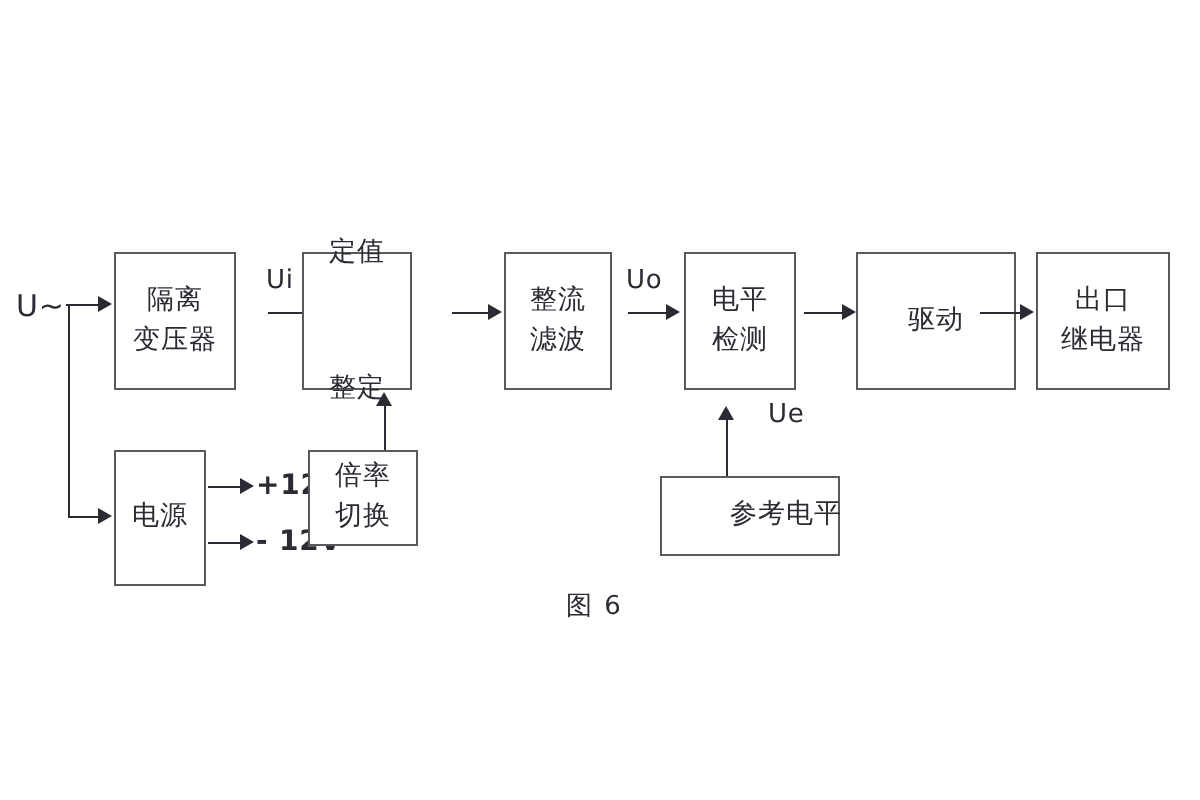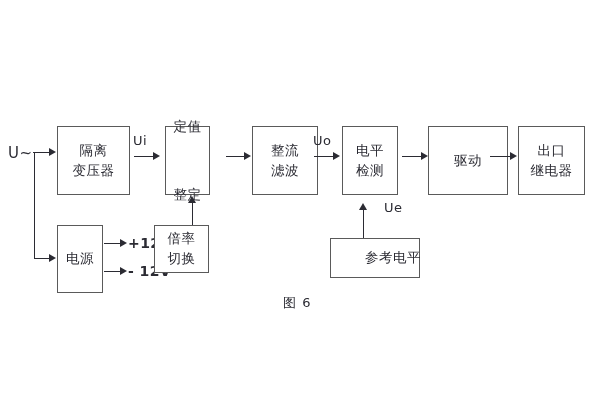--- a/index.html
+++ b/index.html
@@ -98,38 +98,38 @@
 
   <div class="hline" style="left:33px; top:152px; width:14px;"></div>
   <div class="vline" style="left:34px; top:152px; height:107px;"></div>
 
   <div class="hline" style="left:34px; top:152px; width:16px;"></div>
   <div class="arrowhead-r" style="left:49px; top:148px;"></div>
 
   <div class="hline" style="left:34px; top:258px; width:16px;"></div>
   <div class="arrowhead-r" style="left:49px; top:254px;"></div>
 
-  <div class="blk" style="left:57px; top:126px; width:73px; height:69px;">
+  <div class="blk" style="left:57px; top:126px; width:61px; height:69px;">
     <span class="ln">隔离</span>
     <span class="ln">变压器</span>
   </div>
 
   <div class="lbl lbl-sig" style="left:133px; top:133px;">Ui</div>
   <div class="hline" style="left:134px; top:156px; width:20px;"></div>
   <div class="arrowhead-r" style="left:153px; top:152px;"></div>
 
-  <div class="blk" style="left:165px; top:126px; width:45px; height:69px;gap:48px;">
+  <div class="blk" style="left:151px; top:126px; width:55px; height:69px;gap:48px;">
     <span class="ln">定值</span>
     <span class="ln">整定</span>
   </div>
 
   <div class="hline" style="left:226px; top:156px; width:19px;"></div>
   <div class="arrowhead-r" style="left:244px; top:152px;"></div>
 
-  <div class="blk" style="left:252px; top:126px; width:66px; height:69px;">
+  <div class="blk" style="left:252px; top:126px; width:54px; height:69px;">
     <span class="ln">整流</span>
     <span class="ln">滤波</span>
   </div>
 
   <div class="lbl lbl-sig" style="left:313px; top:133px;">Uo</div>
   <div class="hline" style="left:314px; top:156px; width:20px;"></div>
   <div class="arrowhead-r" style="left:333px; top:152px;"></div>
 
   <div class="blk" style="left:342px; top:126px; width:56px; height:69px;">
     <span class="ln">电平</span>

